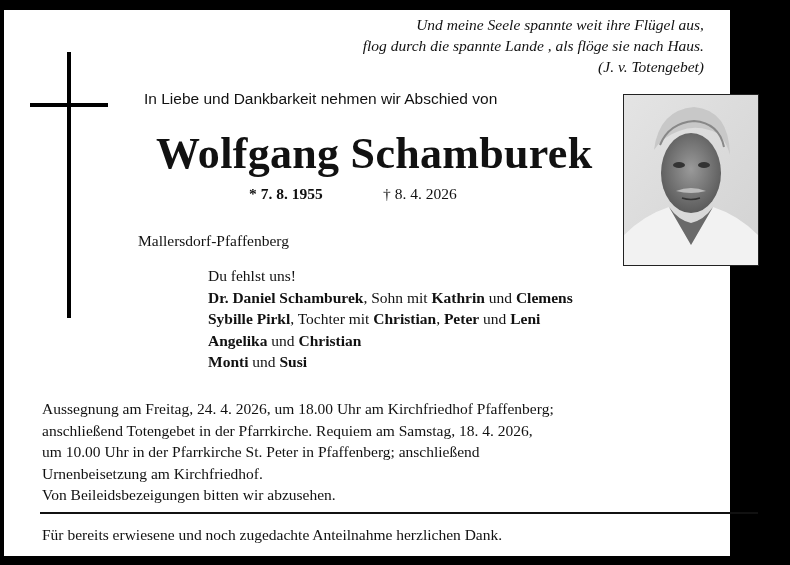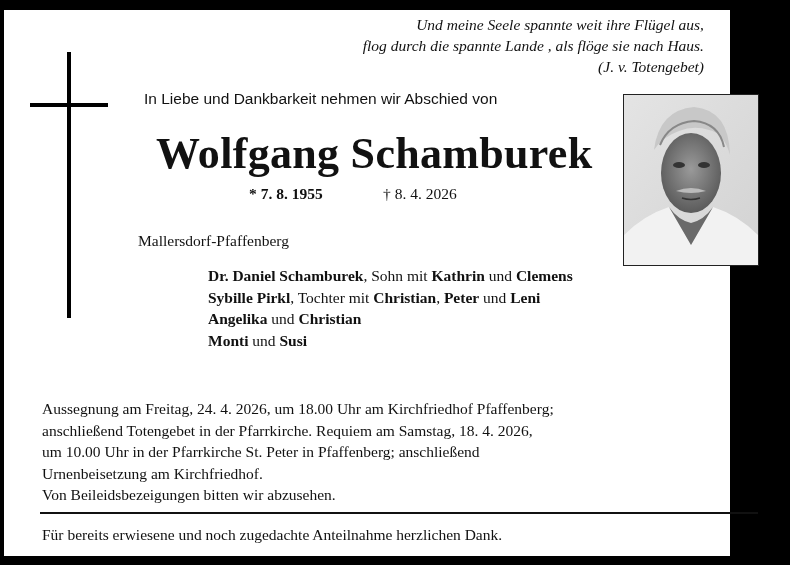--- a/index.html
+++ b/index.html
@@ -65,20 +65,21 @@
       <path d="M30 55 Q35 15 70 12 Q105 15 106 60 Q100 38 85 35 Q70 30 55 36 Q38 42 30 55 Z" fill="#c8c8c8"></path>
       <path d="M36 50 Q45 28 70 26 Q95 28 100 52" stroke="#888" stroke-width="2" fill="none"></path>
       <ellipse cx="55" cy="70" rx="6" ry="3" fill="#333"></ellipse>
       <ellipse cx="80" cy="70" rx="6" ry="3" fill="#333"></ellipse>
       <path d="M52 96 Q67 90 82 96 Q67 100 52 96 Z" fill="#bbb"></path>
       <path d="M58 103 Q67 106 76 103" stroke="#333" stroke-width="1.5" fill="none"></path>
     </svg>
   </div>
 
   <div class="mourners">
+    <div>Du fehlst uns!</div>
     <div id="mourner-lines">
         <div><b>Dr. Daniel Schamburek</b><span>, Sohn mit </span><b>Kathrin</b><span> und </span><b>Clemens</b></div>
         <div><b>Sybille Pirkl</b><span>, Tochter mit </span><b>Christian</b><span>, </span><b>Peter</b><span> und </span><b>Leni</b></div>
         <div><b>Angelika</b><span> und </span><b>Christian</b></div>
         <div><b>Monti</b><span> und </span><b>Susi</b></div>
       </div>
   </div>
 
   <div class="details">
     <div>Aussegnung am Freitag, 24. 4. 2026, um 18.00 Uhr am Kirchfriedhof Pfaffenberg;</div>

